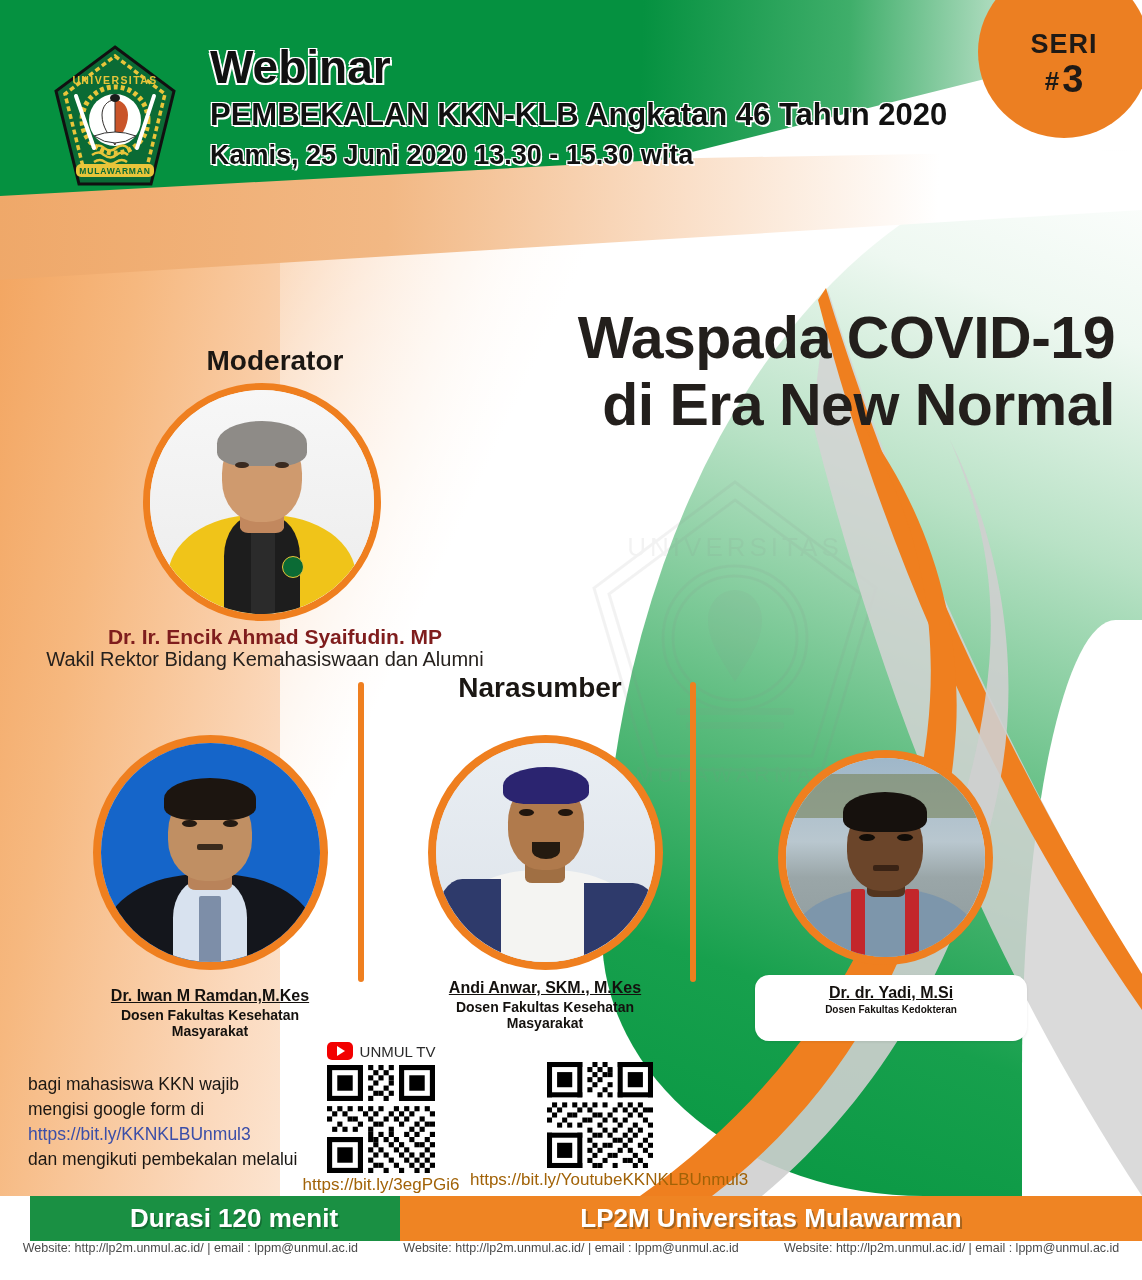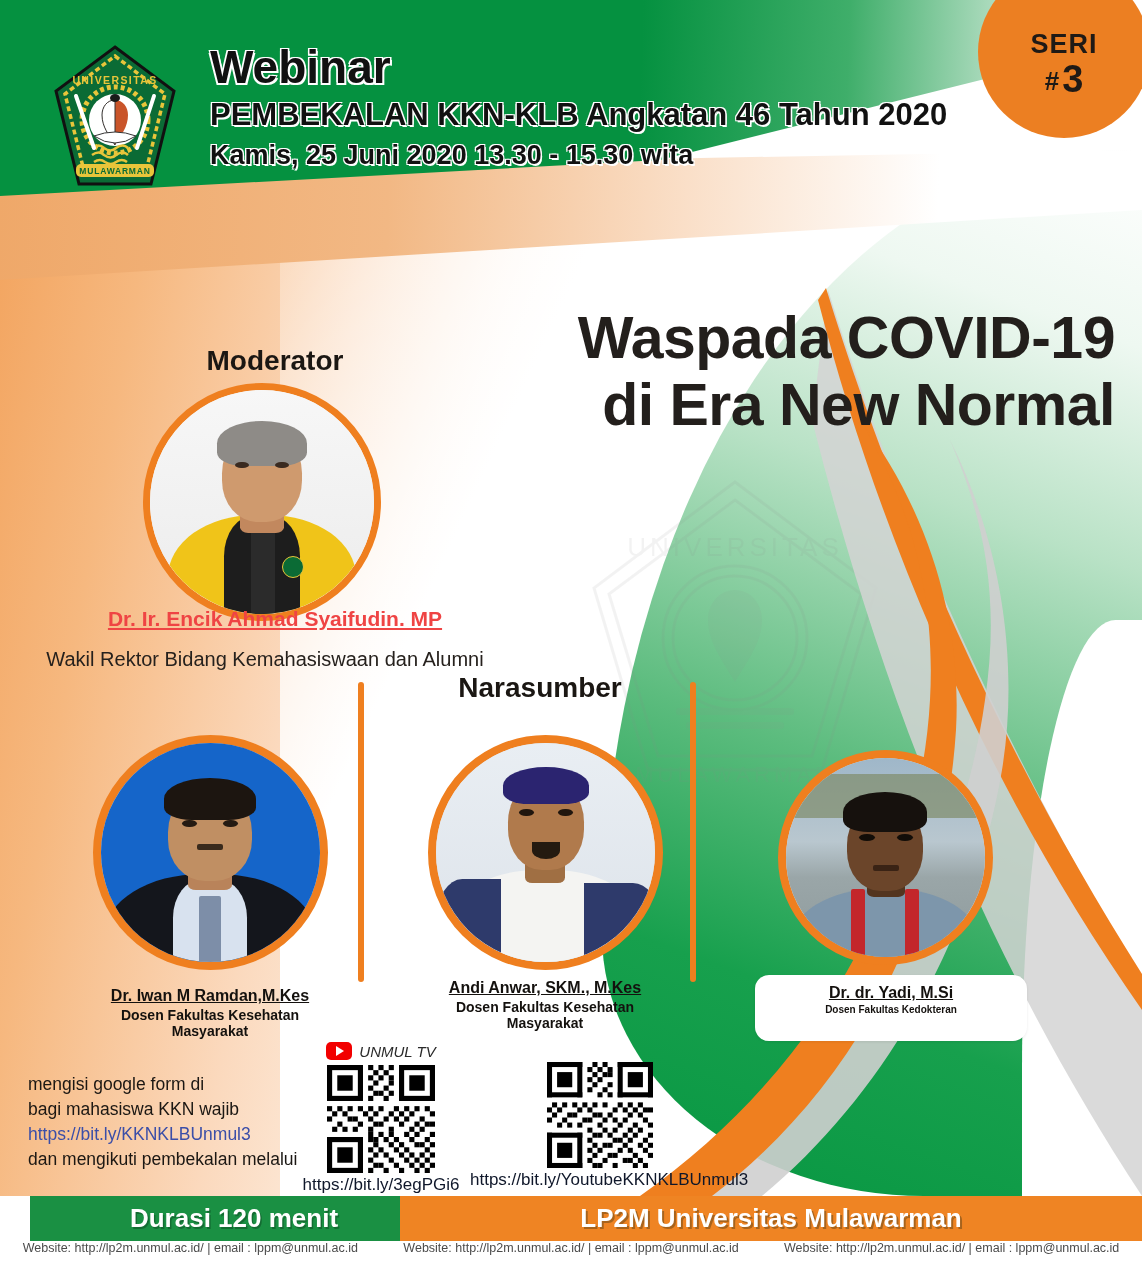--- a/index.html
+++ b/index.html
@@ -93,22 +93,22 @@
   
   .mod-label{
     position:absolute;left:110px;top:345px;width:330px;text-align:center;z-index:5;
     font-size:28px;font-weight:bold;color:#1b1713;
   }
   .mod-photo{
     position:absolute;left:143px;top:383px;width:238px;height:238px;border-radius:50%;
     border:7px solid #ef7f1f;box-sizing:border-box;overflow:hidden;background:#f4f4f4;z-index:5;
   }
   .mod-name{
-    position:absolute;left:20px;top:607px;width:510px;text-align:center;z-index:5;
-    font-size:21px;font-weight:bold;color:#ef4444;text-decoration:underline;
+    position:absolute;left:20px;top:625px;width:510px;text-align:center;z-index:5;
+    font-size:21px;font-weight:bold;color:#7f1d1d;
   }
   .mod-role{
     position:absolute;left:0px;top:648px;width:530px;text-align:center;z-index:5;
     font-size:20px;color:#26211d;
   }
 
   
   .nara-label{
     position:absolute;left:395px;top:672px;width:290px;text-align:center;z-index:5;
     font-size:28px;font-weight:bold;color:#1b1713;
@@ -147,31 +147,31 @@
   .info-text{
     position:absolute;left:28px;top:1072px;width:300px;z-index:5;
     font-size:17.5px;line-height:1.42;color:#1b1713;
   }
   .info-text .lnk{color:#3b4ea8;}
 
   .qr-block{position:absolute;z-index:5;text-align:center;}
   .qr-1{left:296px;top:1042px;width:170px;}
   .qr-2{left:470px;top:1062px;width:260px;}
 
-  .yt-row{display:flex;align-items:center;justify-content:center;gap:7px;margin-bottom:5px;font-style:italic;}
+  .yt-row{display:flex;align-items:center;justify-content:center;gap:7px;margin-bottom:5px;}
   .yt-icon{
     width:26px;height:18px;background:#f20000;border-radius:5px;
     display:flex;align-items:center;justify-content:center;
   }
   .yt-icon .tri{
     width:0;height:0;border-left:8px solid #fff;border-top:5px solid transparent;border-bottom:5px solid transparent;
     margin-left:2px;
   }
   .yt-label{font-size:15px;color:#2a2a2a;}
-  .qr-caption{font-size:17px;color:#0f172a;margin-top:2px;}
+  .qr-caption{font-size:17px;color:#a16207;margin-top:2px;}
   .qr-img{display:block;margin:0 auto;image-rendering:pixelated;}
 
   
   .footer-green{
     position:absolute;left:30px;top:1196px;width:370px;height:45px;background:#1a9043;z-index:6;
     display:flex;align-items:center;justify-content:center;padding-left:19px;
   }
   .footer-green span{
     font-size:26px;font-weight:bold;color:#ffffff;
     text-shadow:1.5px 1.5px 0 rgba(0,0,0,.25);
@@ -357,22 +357,22 @@
         <div style="position:absolute;left:44%;top:54%;width:13%;height:3%;background:#3a2315;border-radius:2px;"></div>
       </div>
     </div>
     <div class="card">
       <div class="nm">Dr. dr. Yadi, M.Si</div>
       <div class="rl">Dosen Fakultas Kedokteran</div>
     </div>
   </div>
 
   <div class="info-text">
+    <div>bagi mahasiswa KKN wajib</div>
     <div>mengisi google form di</div>
-    <div>bagi mahasiswa KKN wajib</div>
     <div class="lnk">https://bit.ly/KKNKLBUnmul3</div>
     <div>dan mengikuti pembekalan melalui</div>
   </div>
 
   <div class="qr-block qr-1">
     <div class="yt-row">
       <span class="yt-icon">
           <span class="tri"></span>
         </span>
       <span class="yt-label">UNMUL TV</span>

